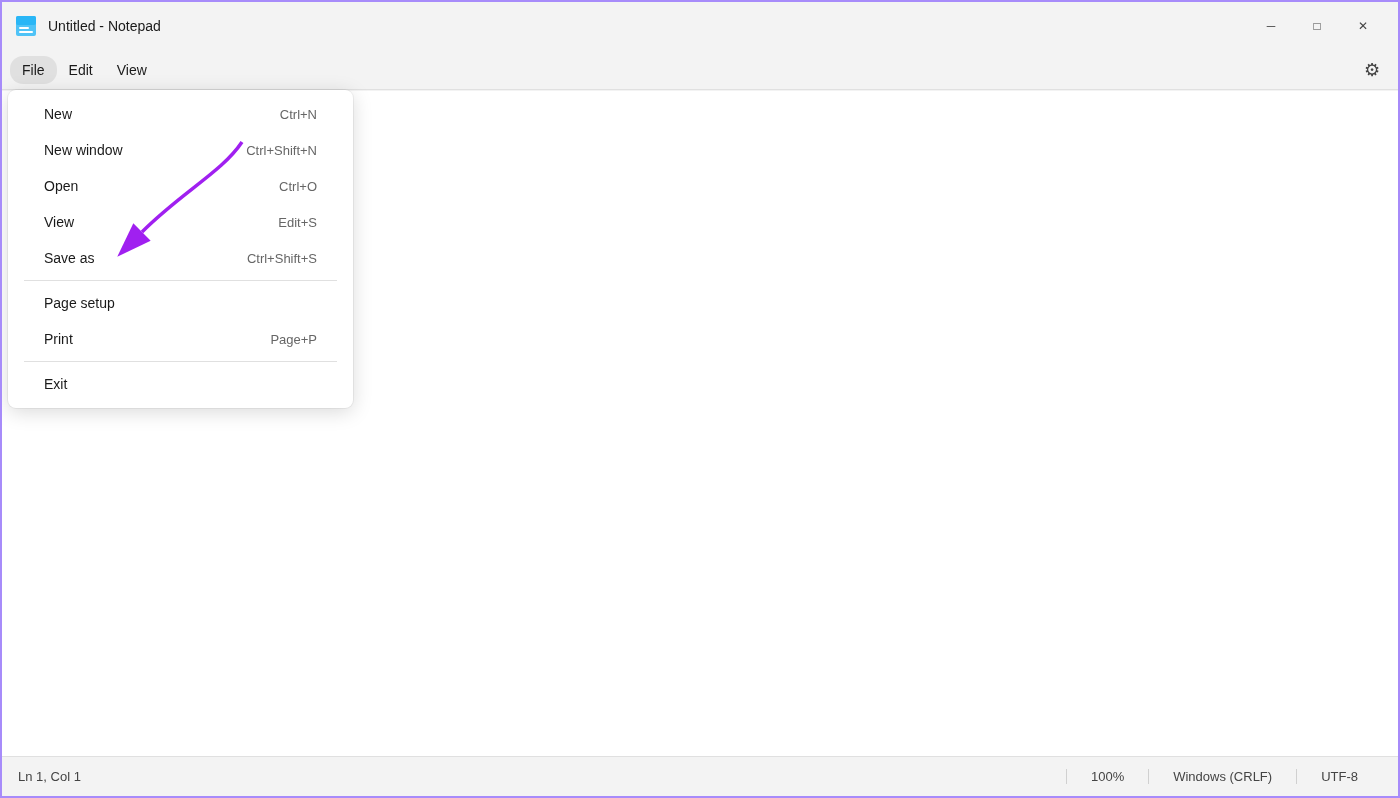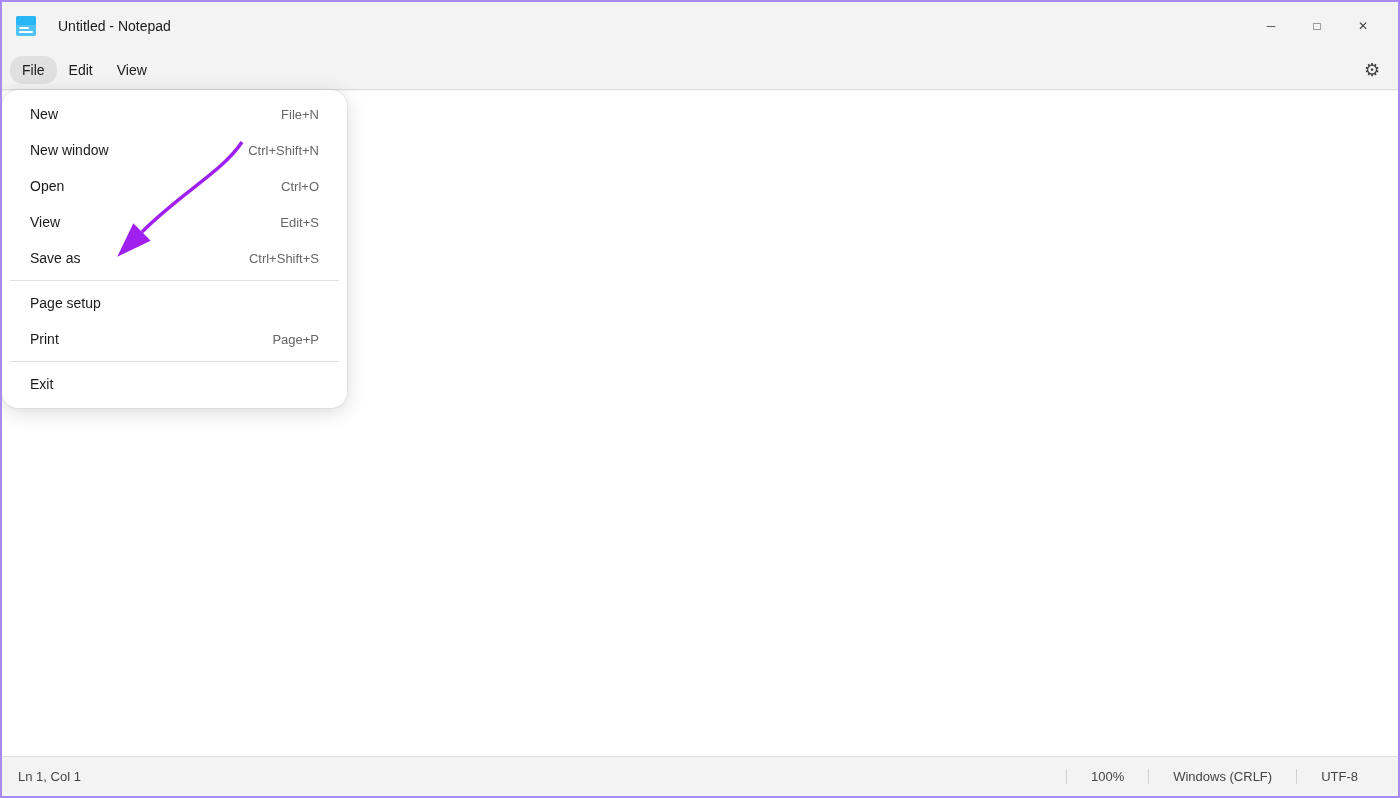--- a/index.html
+++ b/index.html
@@ -18,21 +18,21 @@
       border: 2px solid #a78bfa;
     }
 
     
     .titlebar {
       display: flex;
       align-items: center;
       height: 48px;
       background: #f3f3f3;
       padding: 0 12px;
-      gap: 20px;
+      gap: 10px;
     }
 
     .titlebar-icon {
       width: 24px;
       height: 24px;
       flex-shrink: 0;
     }
 
     .titlebar-title {
       font-size: 14px;
@@ -97,27 +97,27 @@
       cursor: pointer;
       border-radius: 4px;
       font-size: 18px;
       color: #444;
     }
 
     
     .dropdown {
       position: absolute;
       top: 40px;
-      left: 0;
+      left: 6px;
       width: 345px;
       background: #ffffff;
-      border-radius: 16px;
+      border-radius: 8px;
       box-shadow: 0 4px 20px rgba(0,0,0,0.15), 0 0 0 1px rgba(0,0,0,0.05);
       z-index: 100;
-      padding: 6px 8px;
+      padding: 6px 16px;
     }
 
     .dropdown-item {
       display: flex;
       align-items: center;
       justify-content: space-between;
       padding: 10px 20px;
       font-size: 14px;
       color: #1a1a1a;
       cursor: pointer;
@@ -212,21 +212,21 @@
   <div class="menu-item active">File</div>
   <div class="menu-item">Edit</div>
   <div class="menu-item">View</div>
   <div class="settings-btn">
     <span>⚙</span>
   </div>
 
   <div class="dropdown">
     <div class="dropdown-item">
       <span>New</span>
-      <span class="shortcut">File+N</span>
+      <span class="shortcut">Ctrl+N</span>
     </div>
     <div class="dropdown-item">
       <span>New window</span>
       <span class="shortcut">Ctrl+Shift+N</span>
     </div>
     <div class="dropdown-item">
       <span>Open</span>
       <span class="shortcut">Ctrl+O</span>
     </div>
     <div class="dropdown-item">

